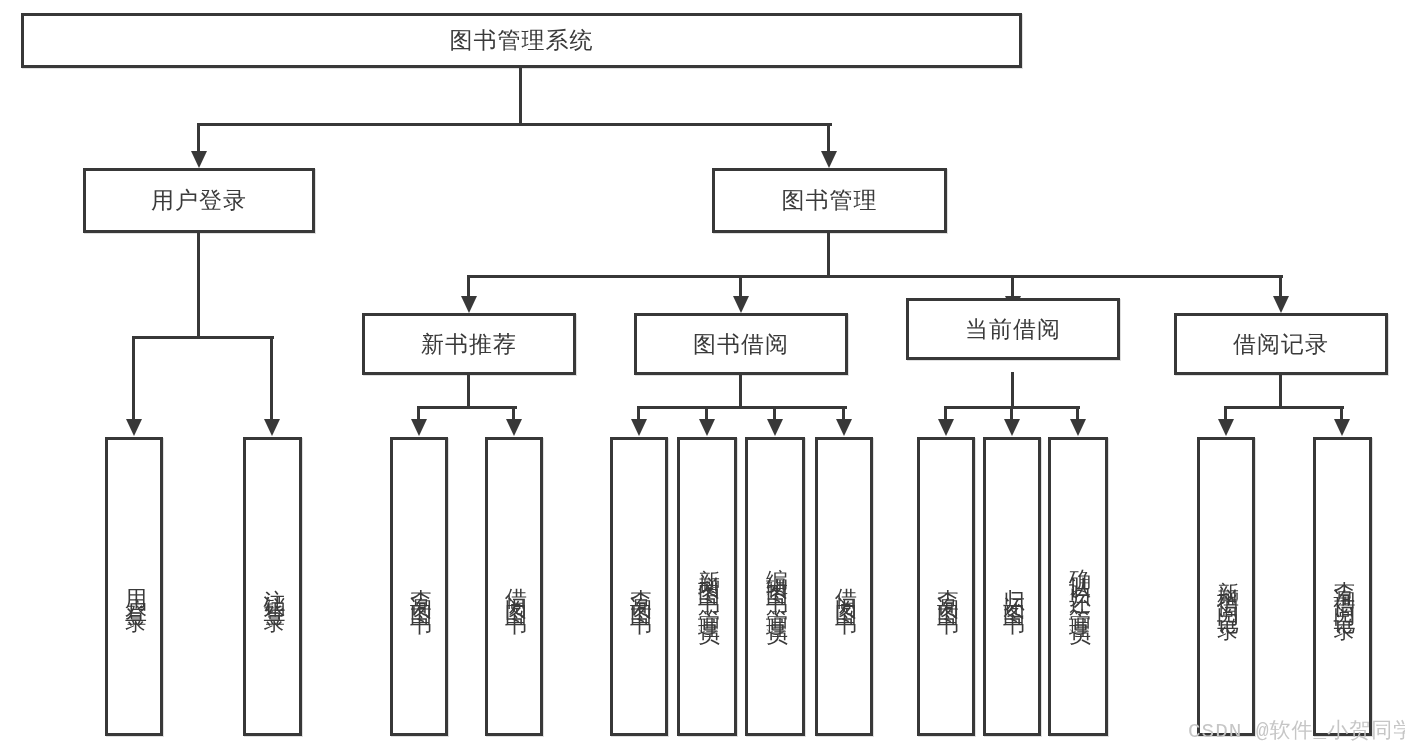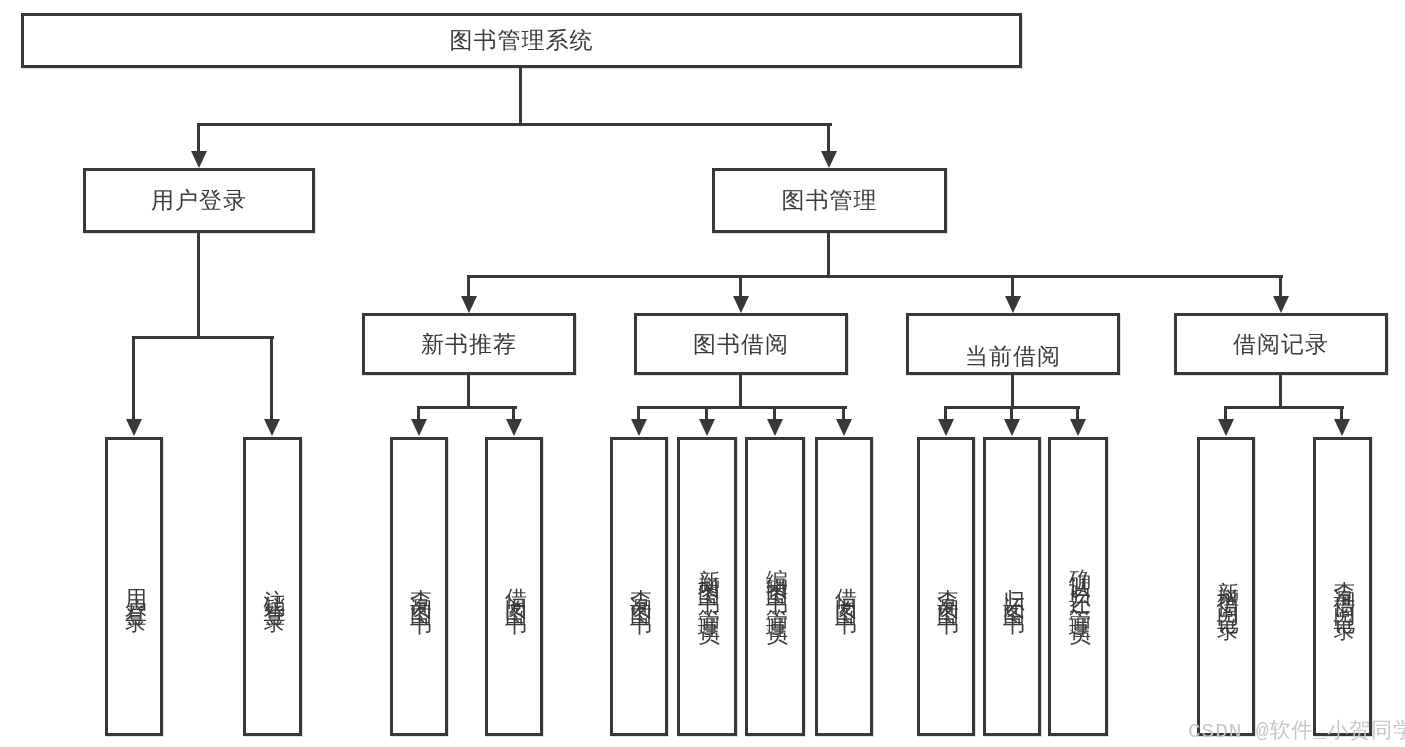--- a/index.html
+++ b/index.html
@@ -68,21 +68,21 @@
   <div class="arrow" style="left:733px;top:296px;"></div>
   <div class="arrow" style="left:1005px;top:296px;"></div>
   <div class="arrow" style="left:1273px;top:296px;"></div>
 
   <div class="box" style="left:362px;top:313px;width:214px;height:62px;">
     <span class="hlabel">新书推荐</span>
   </div>
   <div class="box" style="left:634px;top:313px;width:214px;height:62px;">
     <span class="hlabel">图书借阅</span>
   </div>
-  <div class="box" style="left:906px;top:313px;width:214px;height:62px;align-items:flex-end;">
+  <div class="box" style="left:906px;top:298px;width:214px;height:62px;">
     <span class="hlabel">当前借阅</span>
   </div>
   <div class="box" style="left:1174px;top:313px;width:214px;height:62px;">
     <span class="hlabel">借阅记录</span>
   </div>
 
   <div class="ln" style="left:467px;top:372px;width:3px;height:37px;"></div>
   <div class="ln" style="left:417px;top:406px;width:100px;height:3px;"></div>
   <div class="ln" style="left:417px;top:406px;width:3px;height:14px;"></div>
   <div class="ln" style="left:512px;top:406px;width:3px;height:14px;"></div>

